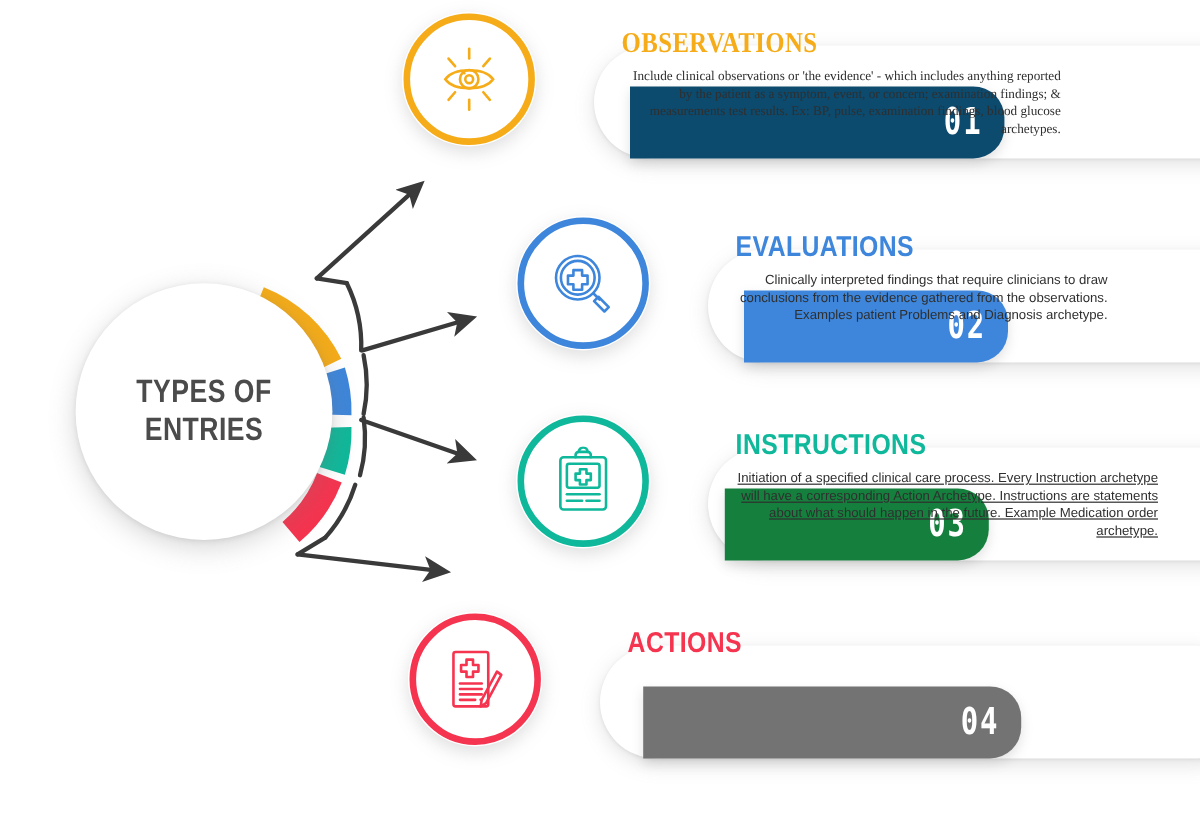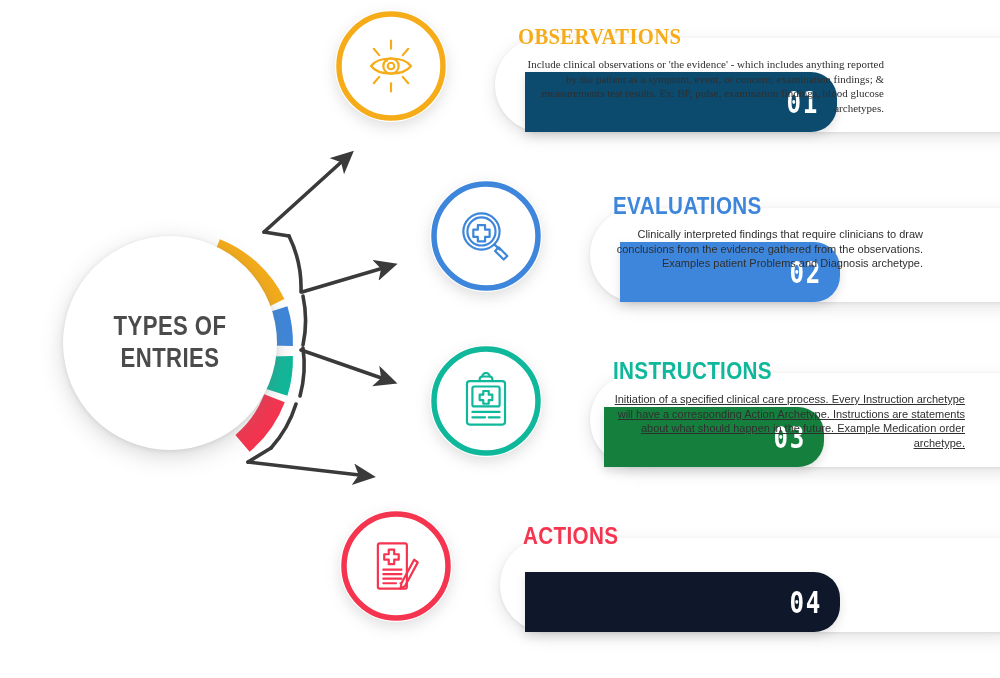--- a/index.html
+++ b/index.html
@@ -277,21 +277,21 @@
       </svg>
     </div>
     <div class="texts" style="left:183px; width:380px;">
       <p class="ttl" style="color:#0FB89A;">INSTRUCTIONS</p>
       <p class="body-txt" style="width:352px;text-decoration:underline;">Initiation of a specified clinical care process. Every Instruction archetype will have a corresponding Action Archetype. Instructions are statements about what should happen in the future. Example Medication order archetype.</p>
     </div>
   </div>
 
   <div class="row" style="left:340px; top:510px; width:650px;">
     <div class="panel" style="left:160px; width:545px;"></div>
-    <div class="tab" style="left:185px; width:315px; background:#0f172a;">
+    <div class="tab" style="left:196px; width:315px; background:#737373;">
       <span class="tab-num">04</span>
     </div>
     <div class="bubble" style="left:0px;">
       <svg class="bubble-ring" viewBox="0 0 112 112">
         <circle cx="56" cy="56" r="52" fill="none" stroke="#F5344F" stroke-width="5.5"></circle>
       </svg>
       <svg class="bubble-icon" viewBox="0 0 64 64">
         <g fill="none" stroke="#F5344F" stroke-width="2.4" stroke-linecap="round" stroke-linejoin="round">
           <rect x="12" y="7" width="32" height="50" rx="2"></rect>
           <path d="M24 14 h6 v5 h5 v6 h-5 v5 h-6 v-5 h-5 v-6 h5 z"></path>

